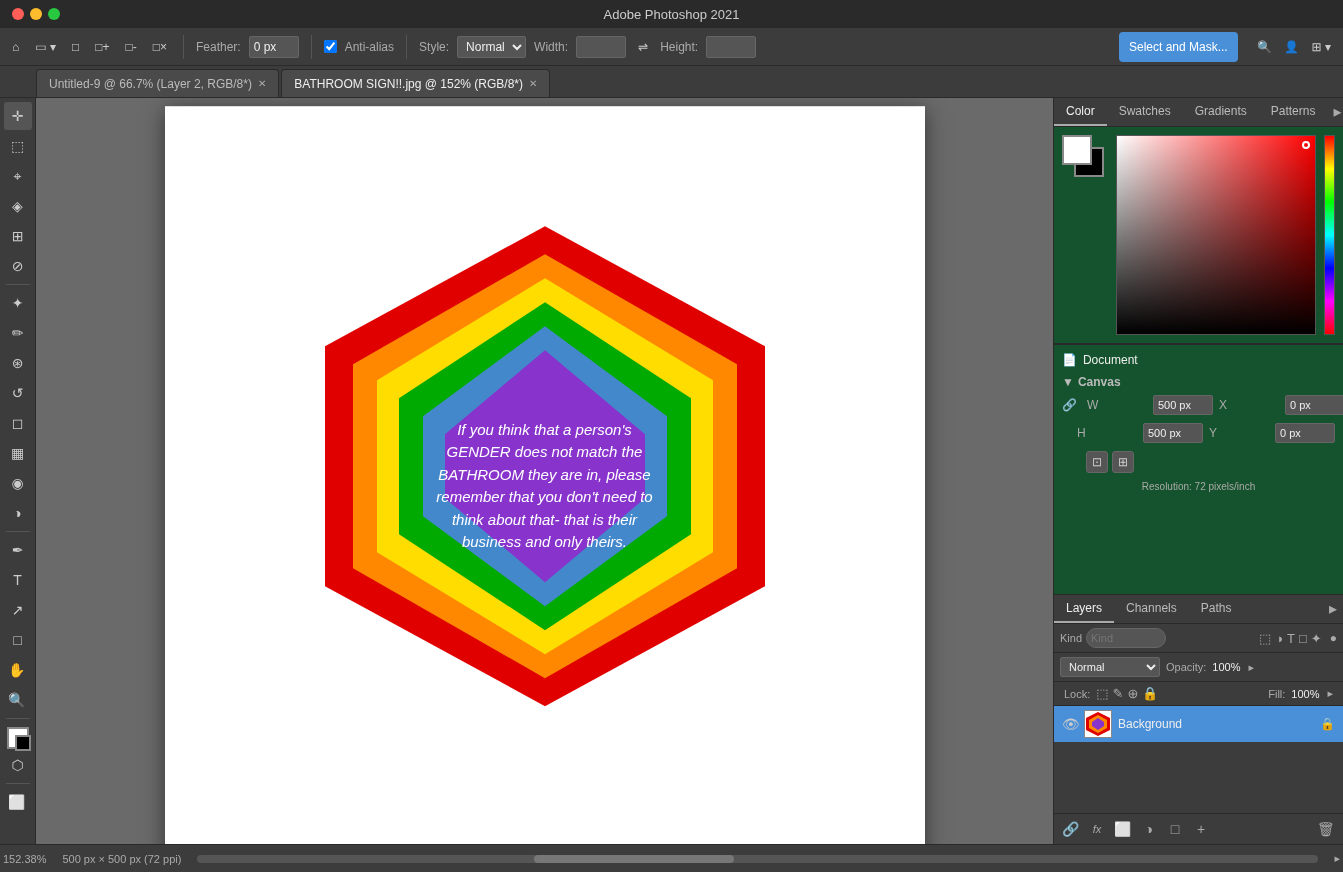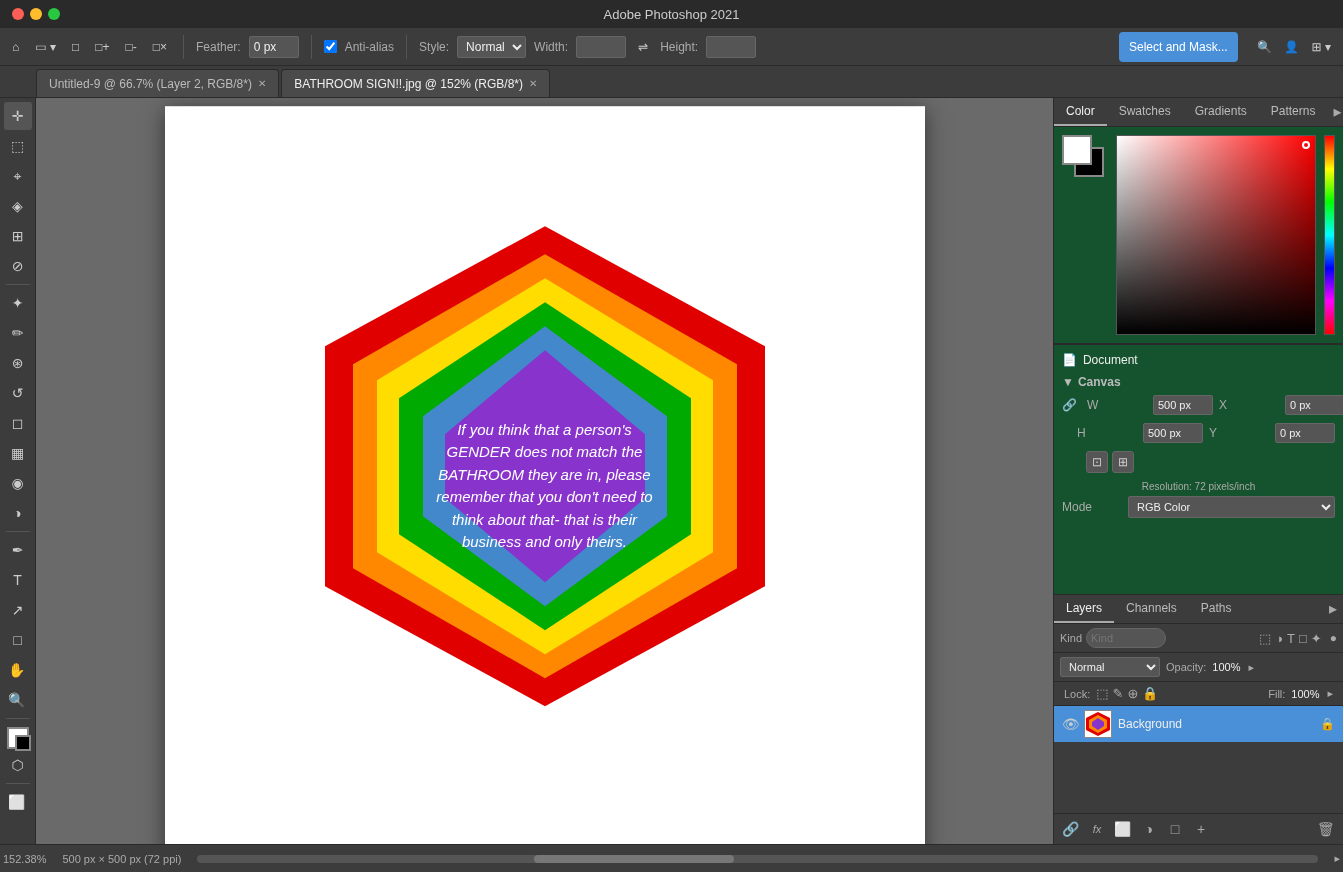--- a/index.html
+++ b/index.html
@@ -719,26 +719,20 @@
           <span class="prop-label">Y</span>
           <input class="prop-input" value="0 px" style="">
         </div>
         <div class="prop-row">
           <div style="display:flex; gap:4px; margin-left:24px;">
             <div class="canvas-btn">⊡</div>
             <div class="canvas-btn">⊞</div>
           </div>
         </div>
         <div class="resolution-text">Resolution: 72 pixels/inch</div>
-        <div class="prop-row">
-          <span class="prop-label">Mode</span>
-          <select class="prop-select">
-            <option>RGB Color</option>
-          </select>
-        </div>
       </div>
     </div>
 
     <div class="layers-panel">
       <div class="layers-tabs">
         <div class="layers-tab active">Layers</div>
         <div class="layers-tab">Channels</div>
         <div class="layers-tab">Paths</div>
         <div style="margin-left:auto; padding:4px 6px; color:#aaa; cursor:pointer;">▸</div>
       </div>

